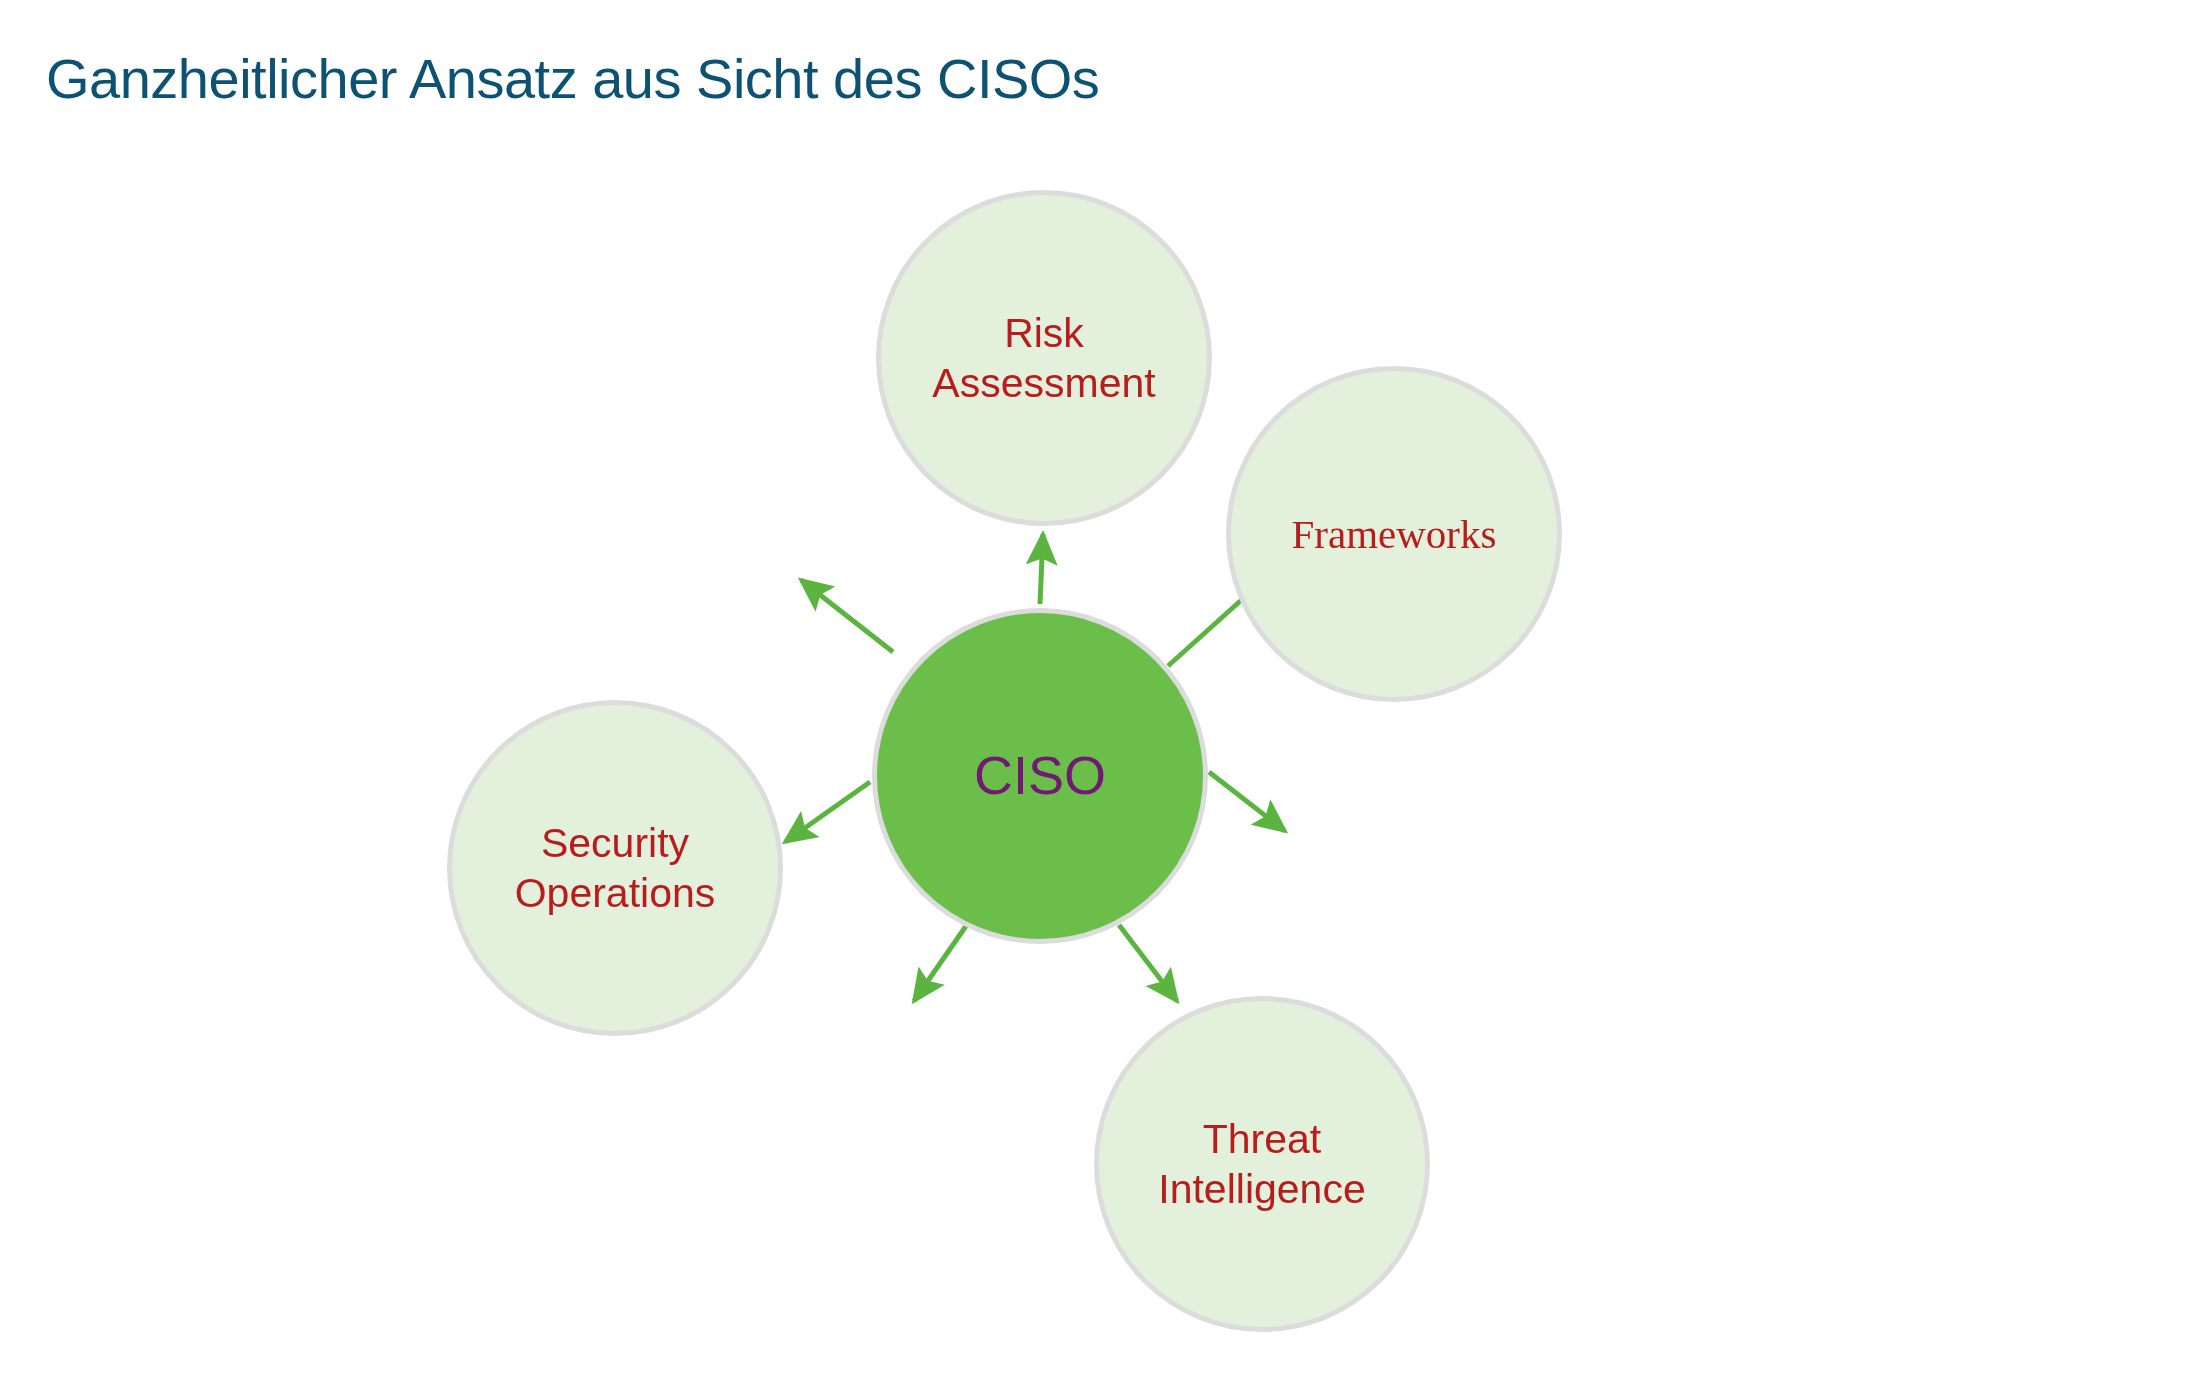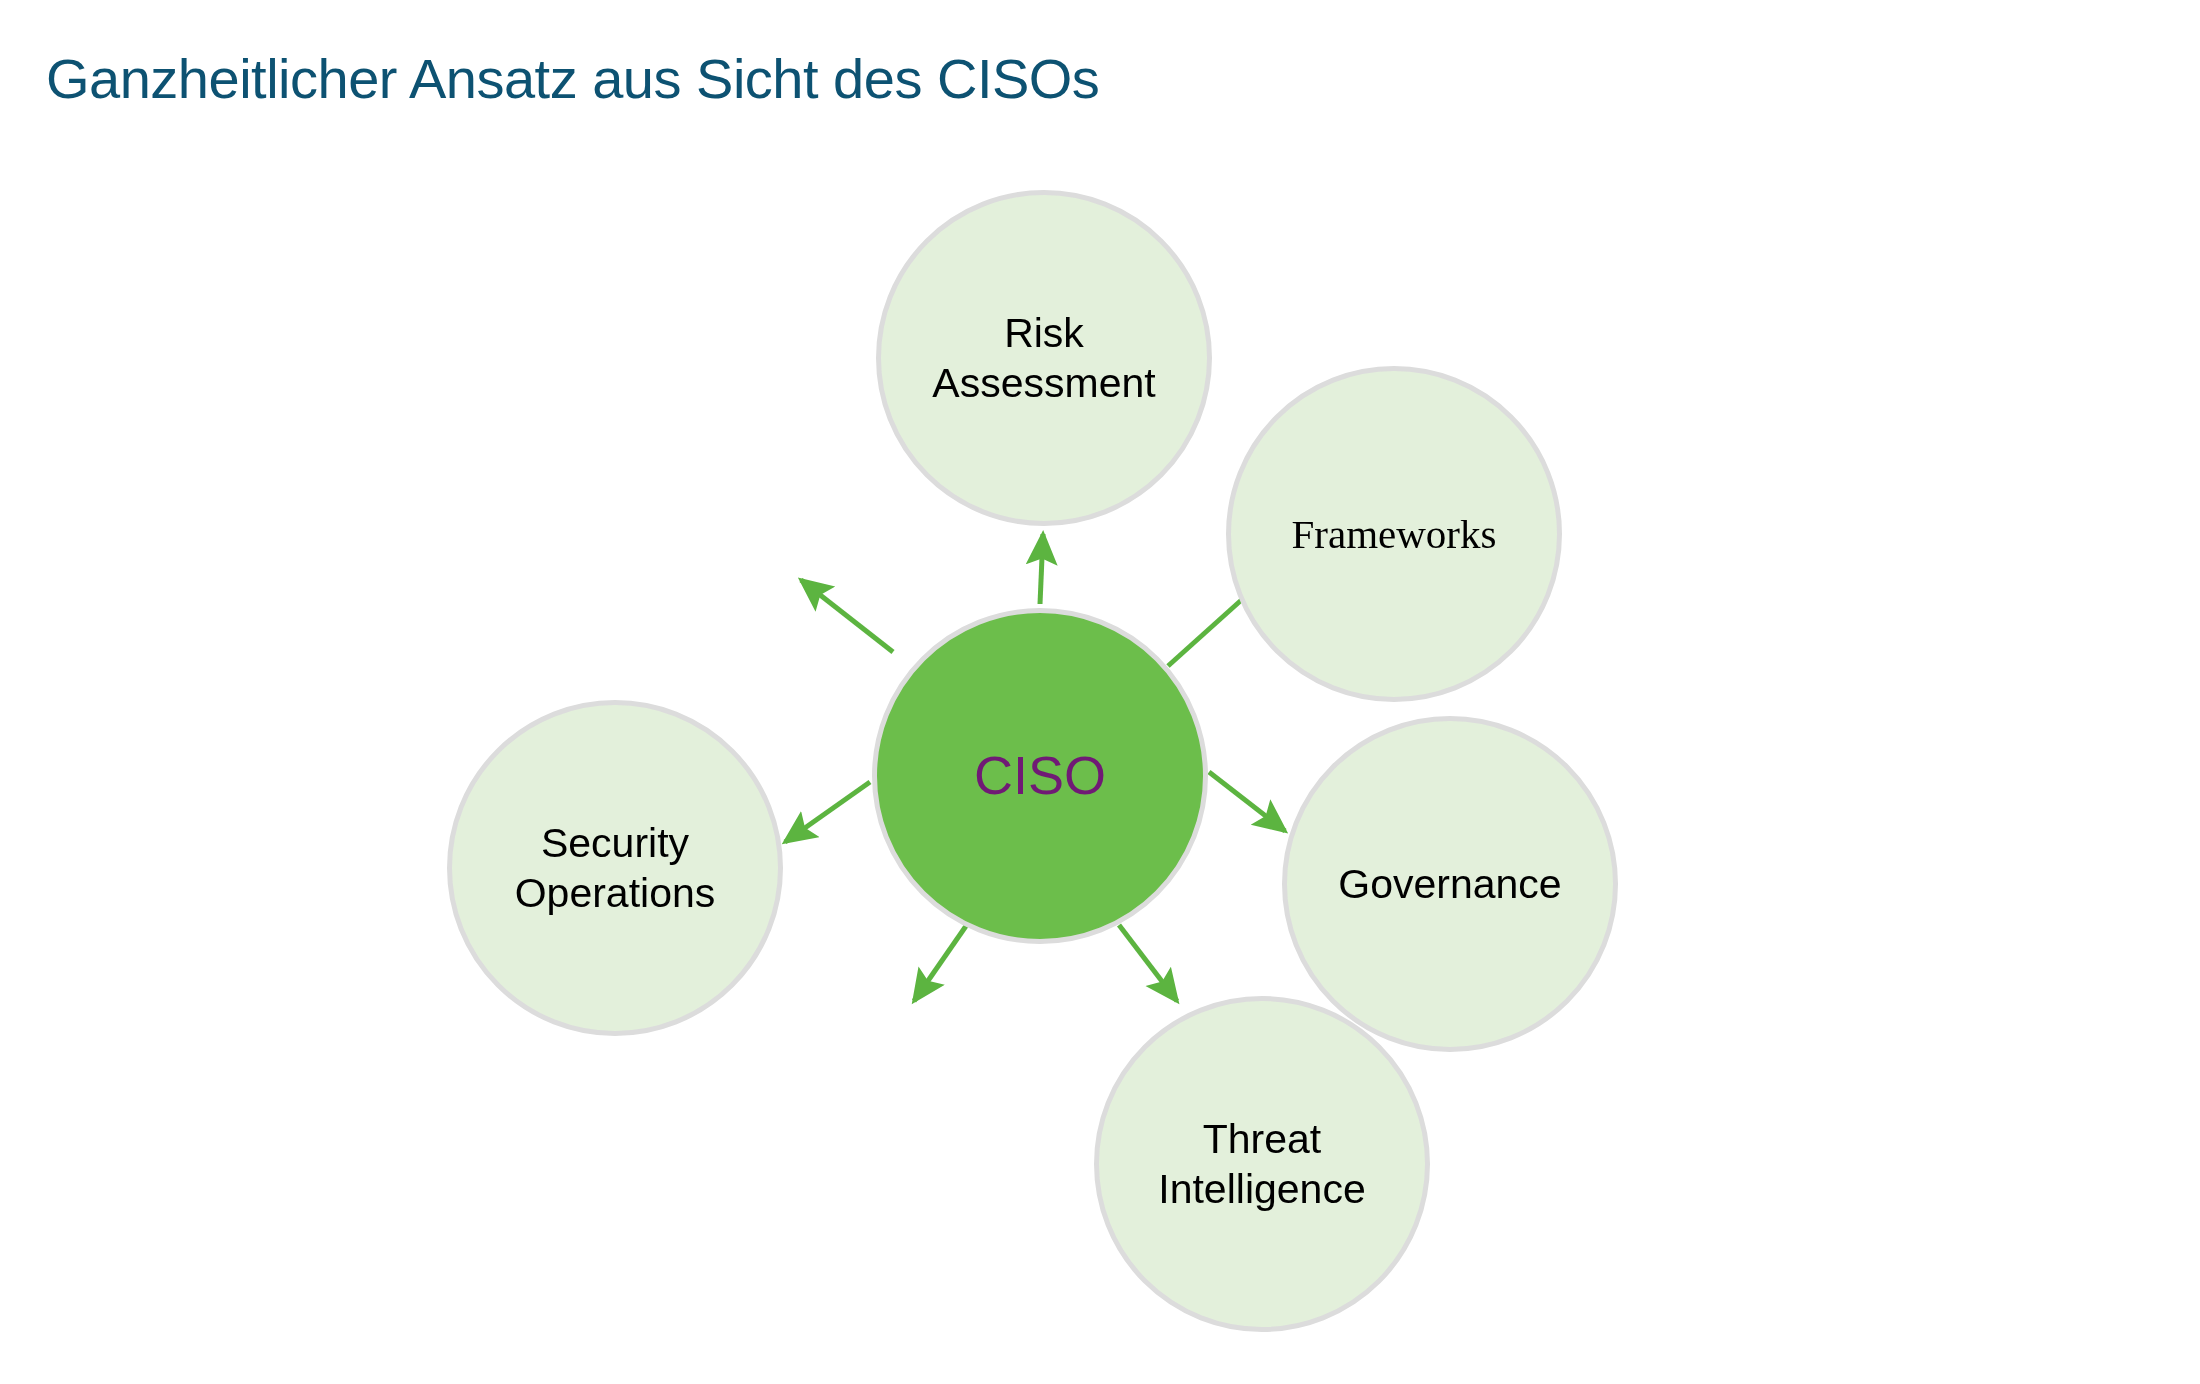--- a/index.html
+++ b/index.html
@@ -40,21 +40,21 @@
     height: 1384px;
   }
   .node {
     position: absolute;
     box-sizing: border-box;
     border-radius: 50%;
     display: flex;
     align-items: center;
     justify-content: center;
     text-align: center;
-    color: #000000;
+    color: #b91c1c;
     font-family: "Liberation Sans", sans-serif;
     line-height: 1.22;
   }
   .node.satellite {
     background: #E3F0DB;
     border: 5px solid #DCDCDC;
     font-size: 41px;
     font-weight: 400;
   }
   .node.hub {
@@ -107,23 +107,20 @@
 
     <div class="node satellite" style="left:876px; top:190px; width:336px; height:336px;">
       <span class="node-label">Risk
 Assessment</span>
     </div>
 
     <div class="node satellite" style="left:1226px; top:366px; width:336px; height:336px;font-family:Liberation Serif, serif;">
       <span class="node-label">Frameworks</span>
     </div>
 
-    <div class="node satellite" style="left:1282px; top:716px; width:336px; height:336px;">
-      <span class="node-label">Governance</span>
-    </div>
 
     <div class="node satellite" style="left:1094px; top:996px; width:336px; height:336px;">
       <span class="node-label">Threat
 Intelligence</span>
     </div>
 
 
     <div class="node satellite" style="left:447px; top:700px; width:336px; height:336px;">
       <span class="node-label">Security
 Operations</span>

